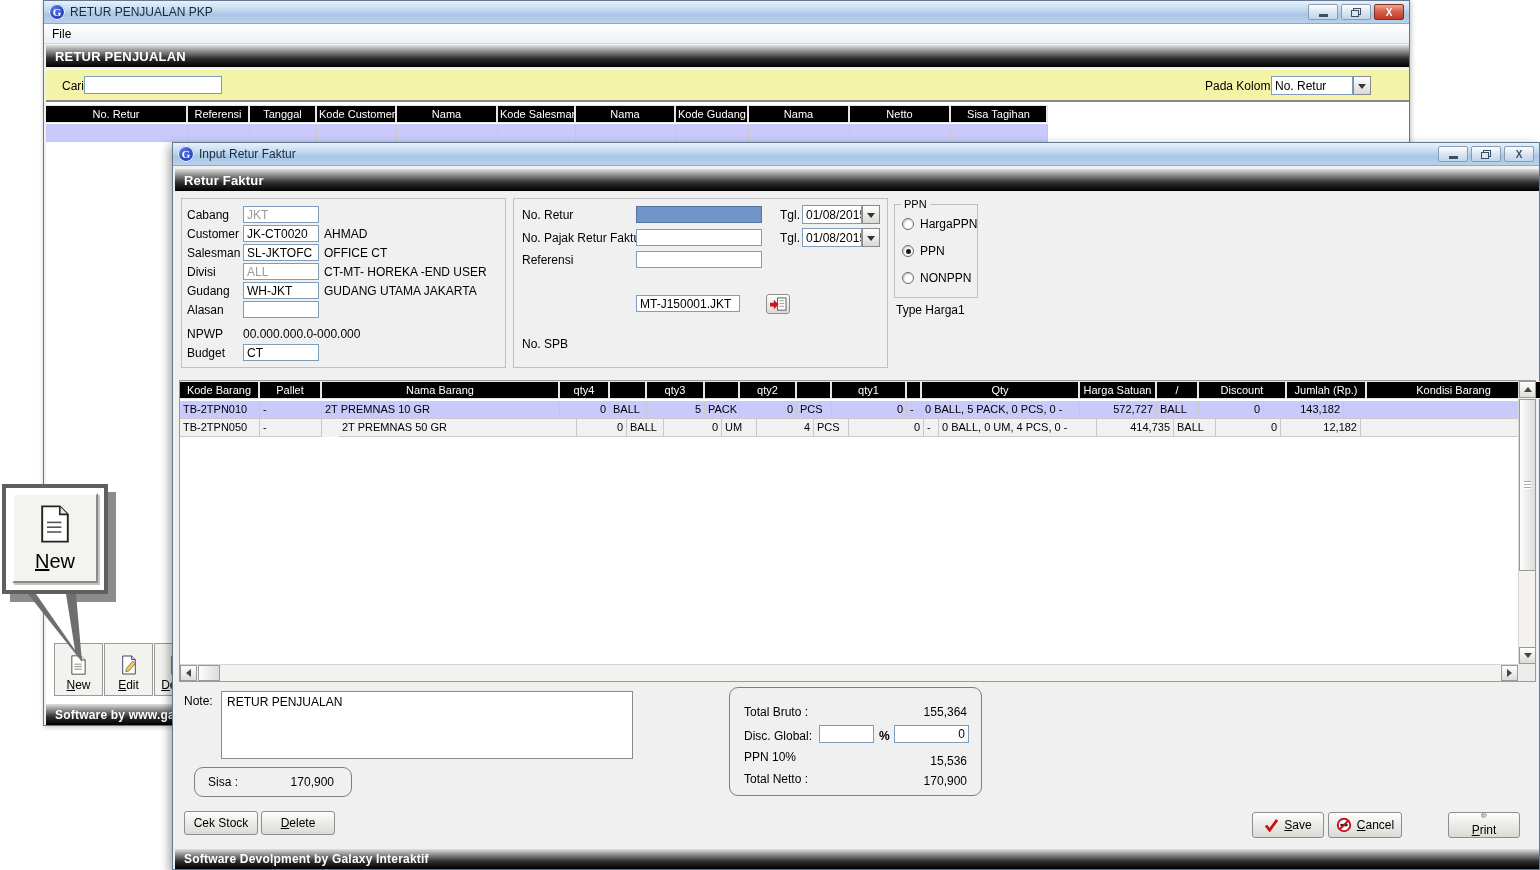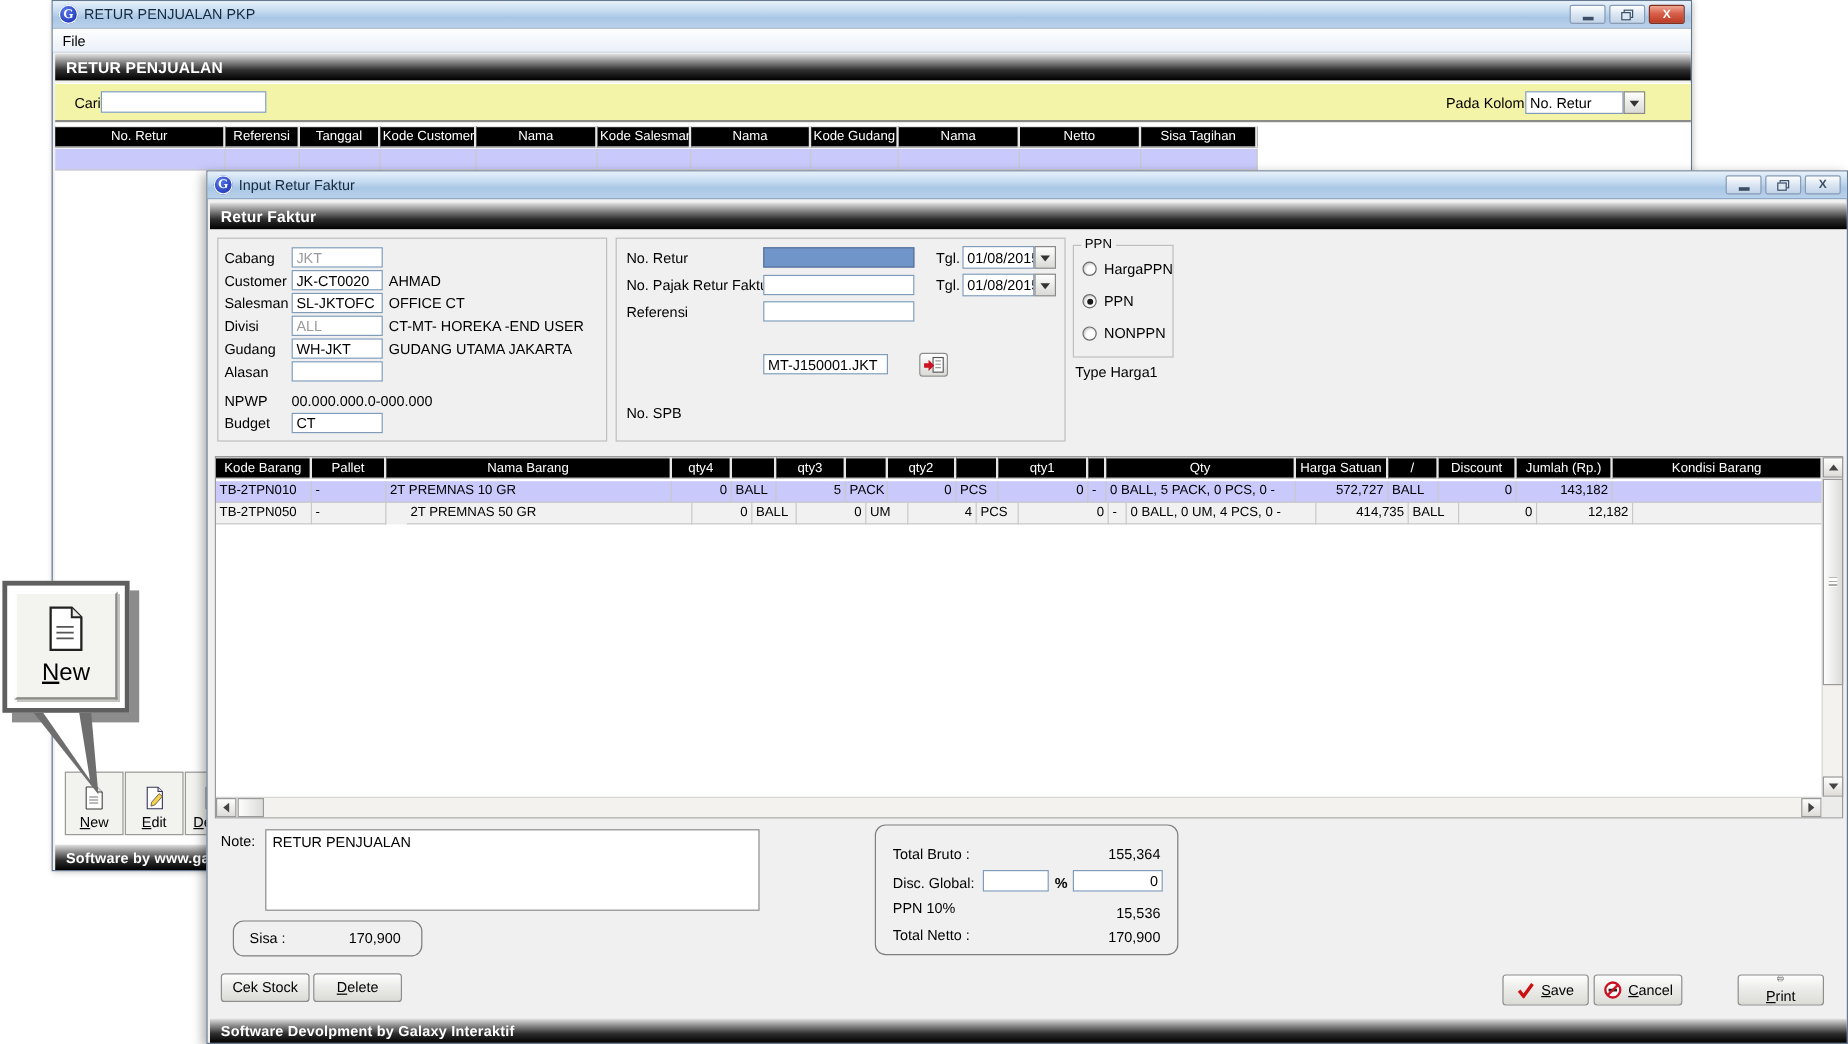--- a/index.html
+++ b/index.html
@@ -274,21 +274,21 @@
         <div class="hc" style="width: 37px;"></div>
         <div class="hc" style="width: 58px;">qty3</div>
         <div class="hc" style="width: 35px;"></div>
         <div class="hc" style="width: 57px;">qty2</div>
         <div class="hc" style="width: 35px;"></div>
         <div class="hc" style="width: 75px;">qty1</div>
         <div class="hc" style="width: 15px;"></div>
         <div class="hc" style="width: 158px;">Qty</div>
         <div class="hc" style="width: 77px;">Harga Satuan</div>
         <div class="hc" style="width: 42px;">/</div>
-        <div class="hc" style="width: 65px;">Discount</div>
+        <div class="hc" style="width: 88px;">Discount</div>
         <div class="hc" style="width: 80px;">Jumlah (Rp.)</div>
         <div class="hc" style="width: 175px;">Kondisi Barang</div>
       </div>
     <div class="rows" style="left:0;top:20px;">
         <div class="grow sel">
           <div class="gc" style="width: 80px; text-align: left;">TB-2TPN010</div>
           <div class="gc" style="width: 62px; text-align: left;">-</div>
           <div class="gc" style="width: 238px; text-align: left;">2T PREMNAS 10 GR</div>
           <div class="gc" style="width: 50px; text-align: right;">0</div>
           <div class="gc" style="width: 37px; text-align: left;">BALL</div>

